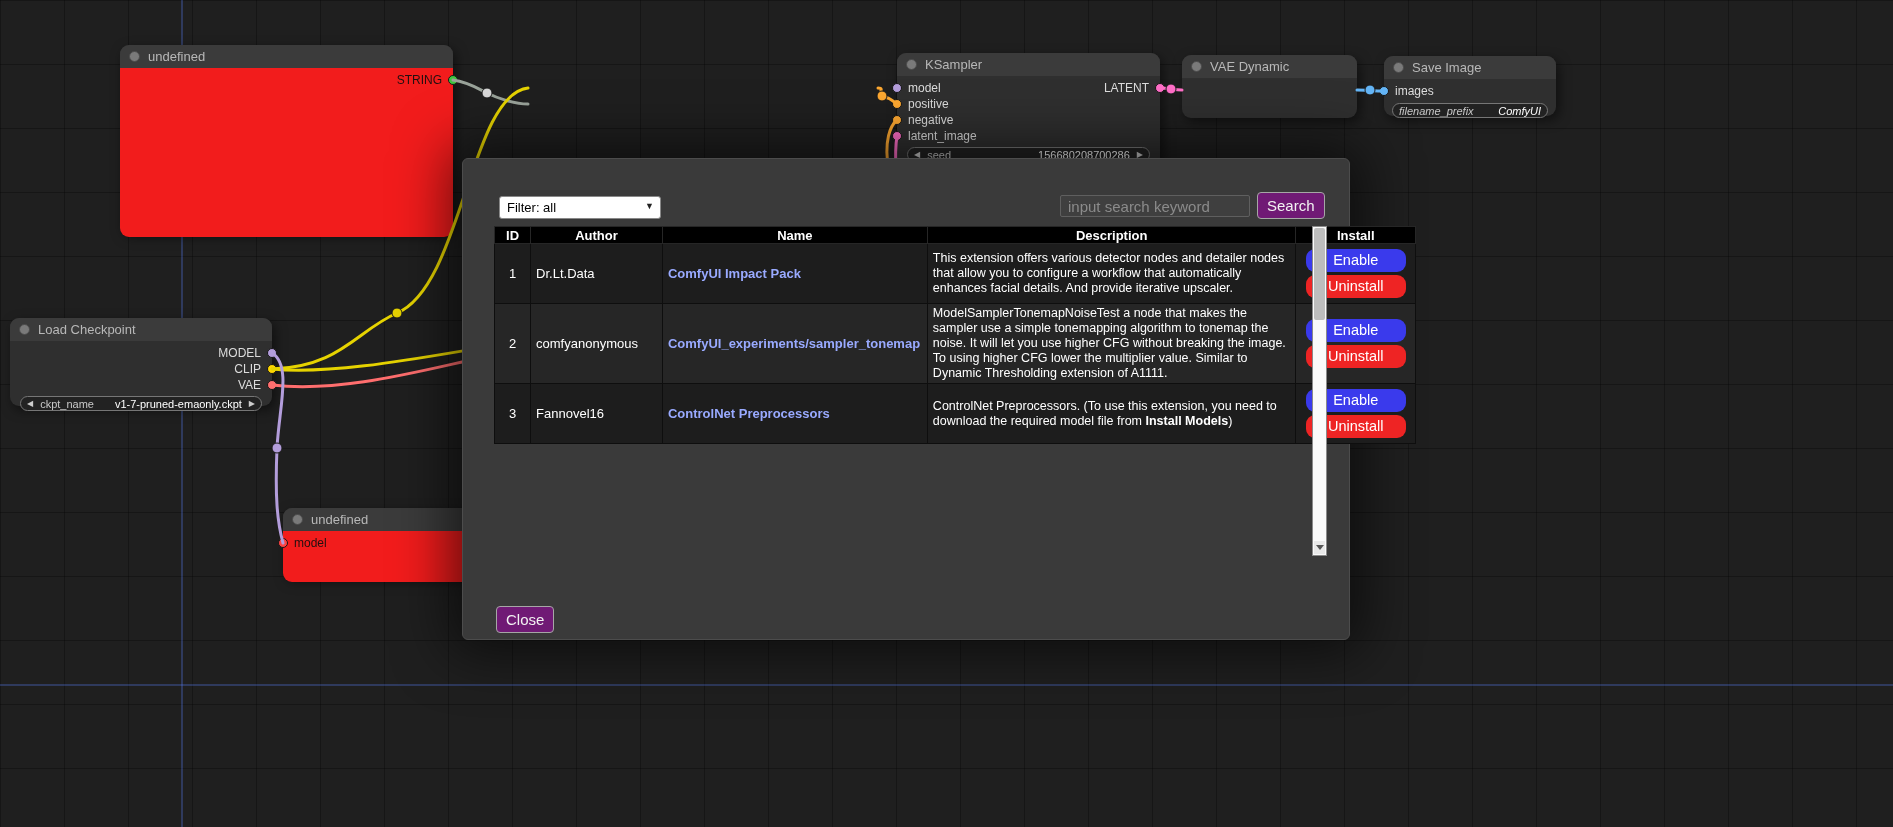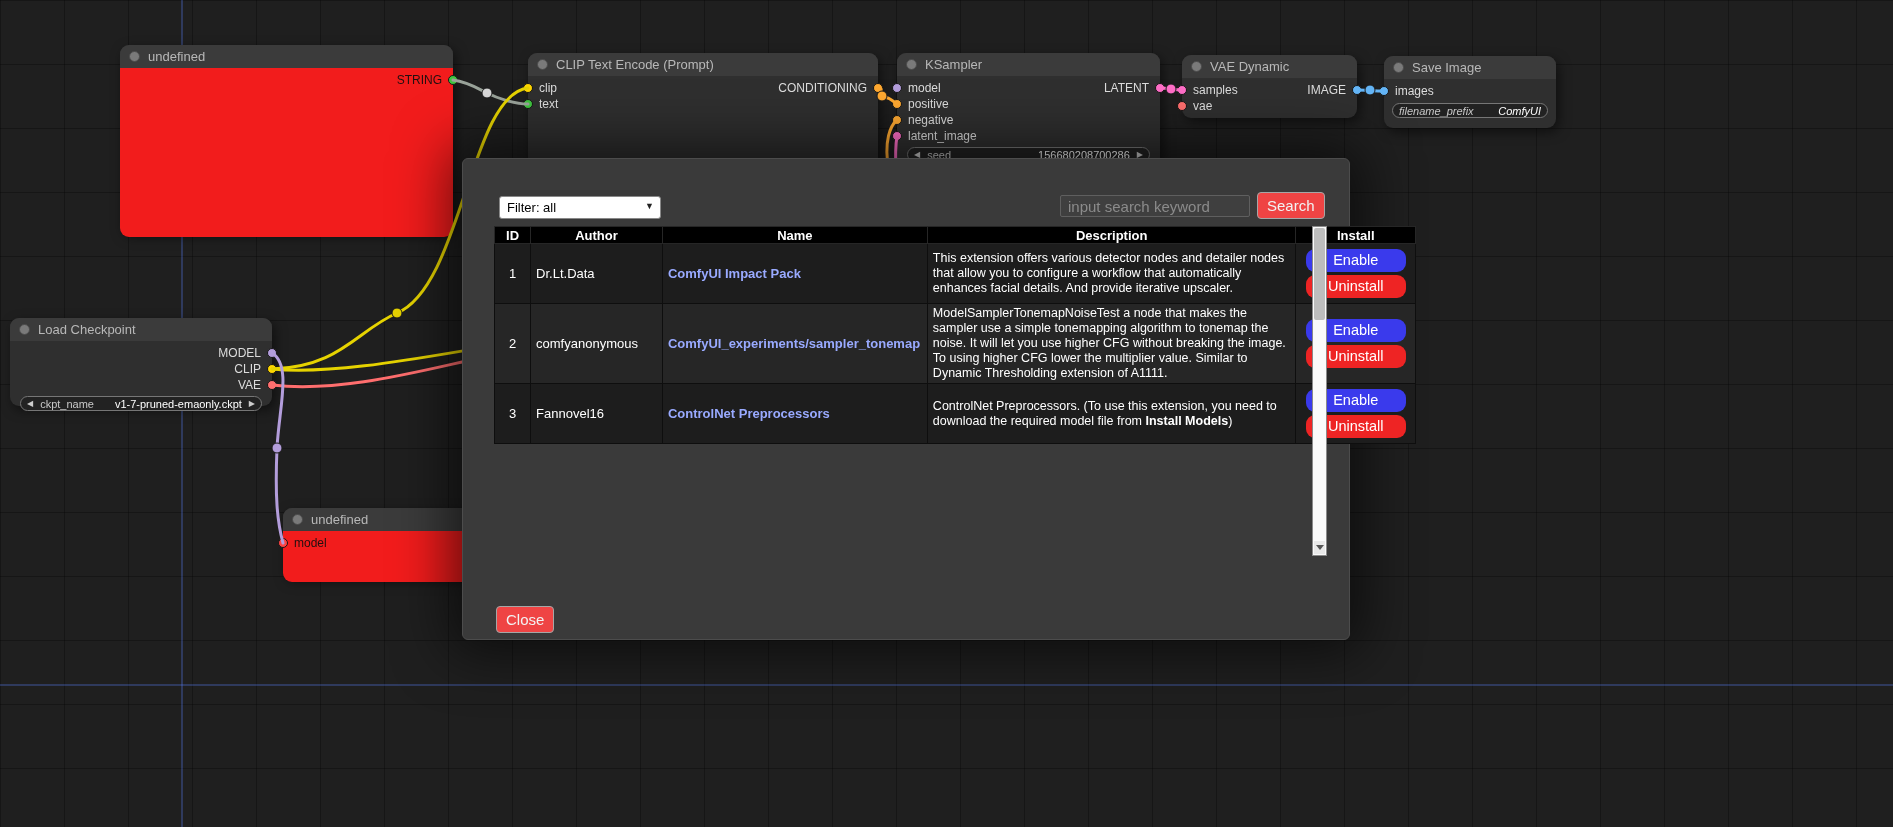--- a/index.html
+++ b/index.html
@@ -37,21 +37,21 @@
   
   svg.wires{position:absolute;left:0;top:0;z-index:2;pointer-events:none;}
 
   
   .dialog{position:absolute;left:462px;top:158px;width:888px;height:482px;background:#3a3a3a;border:1px solid #4c4c4c;border-radius:6px;box-shadow:0 0 55px 12px rgba(0,0,0,.6);z-index:10;box-sizing:border-box;}
   .select-wrap{position:absolute;left:36px;top:37px;width:162px;height:23px;}
   .select-wrap select{appearance:none;-webkit-appearance:none;width:100%;height:100%;background:#fff;color:#000;border:1px solid #888;border-radius:3px;font-size:13px;padding:0 20px 0 7px;font-family:inherit;}
   .select-caret{position:absolute;right:7px;top:5px;font-size:9px;color:#222;pointer-events:none;}
   .search-input{position:absolute;left:597px;top:36px;width:190px;height:22px;background:#3f3f3f;border:1px solid #5f5f5f;border-radius:2px;color:#ddd;font-size:15px;padding:0 7px;box-sizing:border-box;font-family:inherit;}
   .search-input::placeholder{color:#8b8b8b;}
-  .dlgbtn{background:#ef4444;border:1px solid #a6a6a6;border-radius:4px;color:#f2f2f2;font-size:15px;padding:1px 9px;height:27px;font-family:inherit;cursor:pointer;}
+  .dlgbtn{background:#701a75;border:1px solid #a6a6a6;border-radius:4px;color:#f2f2f2;font-size:15px;padding:1px 9px;height:27px;font-family:inherit;cursor:pointer;}
   .search-btn{position:absolute;left:794px;top:33px;}
   .close-btn{position:absolute;left:33px;top:447px;}
 
   .table-scroll{position:absolute;left:31px;top:67px;width:922px;height:330px;overflow:hidden;}
   table{border-collapse:collapse;width:100%;table-layout:fixed;background:#1d1d1d;color:#fff;}
   th{background:#000;color:#fff;font-size:13px;font-weight:bold;text-align:center;height:16px;padding:0 2px;border:1px solid #262626;}
   td{border:1px solid #0e0e0e;font-size:12.5px;padding:2px 5px;vertical-align:middle;overflow:hidden;}
   tbody tr:nth-child(even){background:#262626;}
   td.c-id{text-align:center;font-size:13px;}
   td.c-author{font-size:13px;}
@@ -79,39 +79,20 @@
     </div>
     <div class="nbody red" style="height: calc(100% - 23px); background-color: rgb(242, 28, 28);">
       <div class="prow">
         <span class="spacer"></span>
         <span class="plabel">STRING</span>
         <i class="pin out" style="background-color: rgb(63, 196, 63);"></i>
       </div>
     </div>
   </div>
 
-  <div class="node" style="left:528px;top:53px;width:350px;height:207px;">
-    <div class="nhead">
-      <span class="hdot"></span>
-      <span class="ntitle">CLIP Text Encode (Prompt)</span>
-    </div>
-    <div class="nbody">
-      <div class="prow">
-        <i class="pin in" style="background-color: rgb(255, 213, 0);"></i>
-        <span class="plabel">clip</span>
-        <span class="spacer"></span>
-        <span class="plabel">CONDITIONING</span>
-        <i class="pin out" style="background-color: rgb(255, 169, 49);"></i>
-      </div>
-      <div class="prow">
-        <i class="pin in" style="background-color: rgb(63, 196, 63);"></i>
-        <span class="plabel">text</span>
-      </div>
-    </div>
-  </div>
 
   <div class="node" style="left:897px;top:53px;width:263px;height:207px;">
     <div class="nhead">
       <span class="hdot"></span>
       <span class="ntitle">KSampler</span>
     </div>
     <div class="nbody">
       <div class="prow">
         <i class="pin in" style="background-color: rgb(179, 157, 219);"></i>
         <span class="plabel">model</span>
@@ -139,36 +120,23 @@
       <span class="wvalue">156680208700286</span>
       <span class="warr">▶</span>
     </div>
   </div>
 
   <div class="node" style="left:1182px;top:55px;width:175px;height:63px;">
     <div class="nhead">
       <span class="hdot"></span>
       <span class="ntitle">VAE Dynamic</span>
     </div>
-    <div class="nbody">
-      <div class="prow">
-        <i class="pin in" style="background-color: rgb(255, 110, 199);"></i>
-        <span class="plabel">samples</span>
-        <span class="spacer"></span>
-        <span class="plabel">IMAGE</span>
-        <i class="pin out" style="background-color: rgb(100, 181, 246);"></i>
-      </div>
-      <div class="prow">
-        <i class="pin in" style="background-color: rgb(255, 110, 110);"></i>
-        <span class="plabel">vae</span>
-      </div>
-    </div>
-  </div>
-
-  <div class="node" style="left:1384px;top:56px;width:172px;height:72px;">
+  </div>
+
+  <div class="node" style="left:1384px;top:56px;width:172px;height:60px;">
     <div class="nhead">
       <span class="hdot"></span>
       <span class="ntitle">Save Image</span>
     </div>
     <div class="nbody">
       <div class="prow">
         <i class="pin in" style="background-color: rgb(100, 181, 246);"></i>
         <span class="plabel">images</span>
       </div>
     </div>

